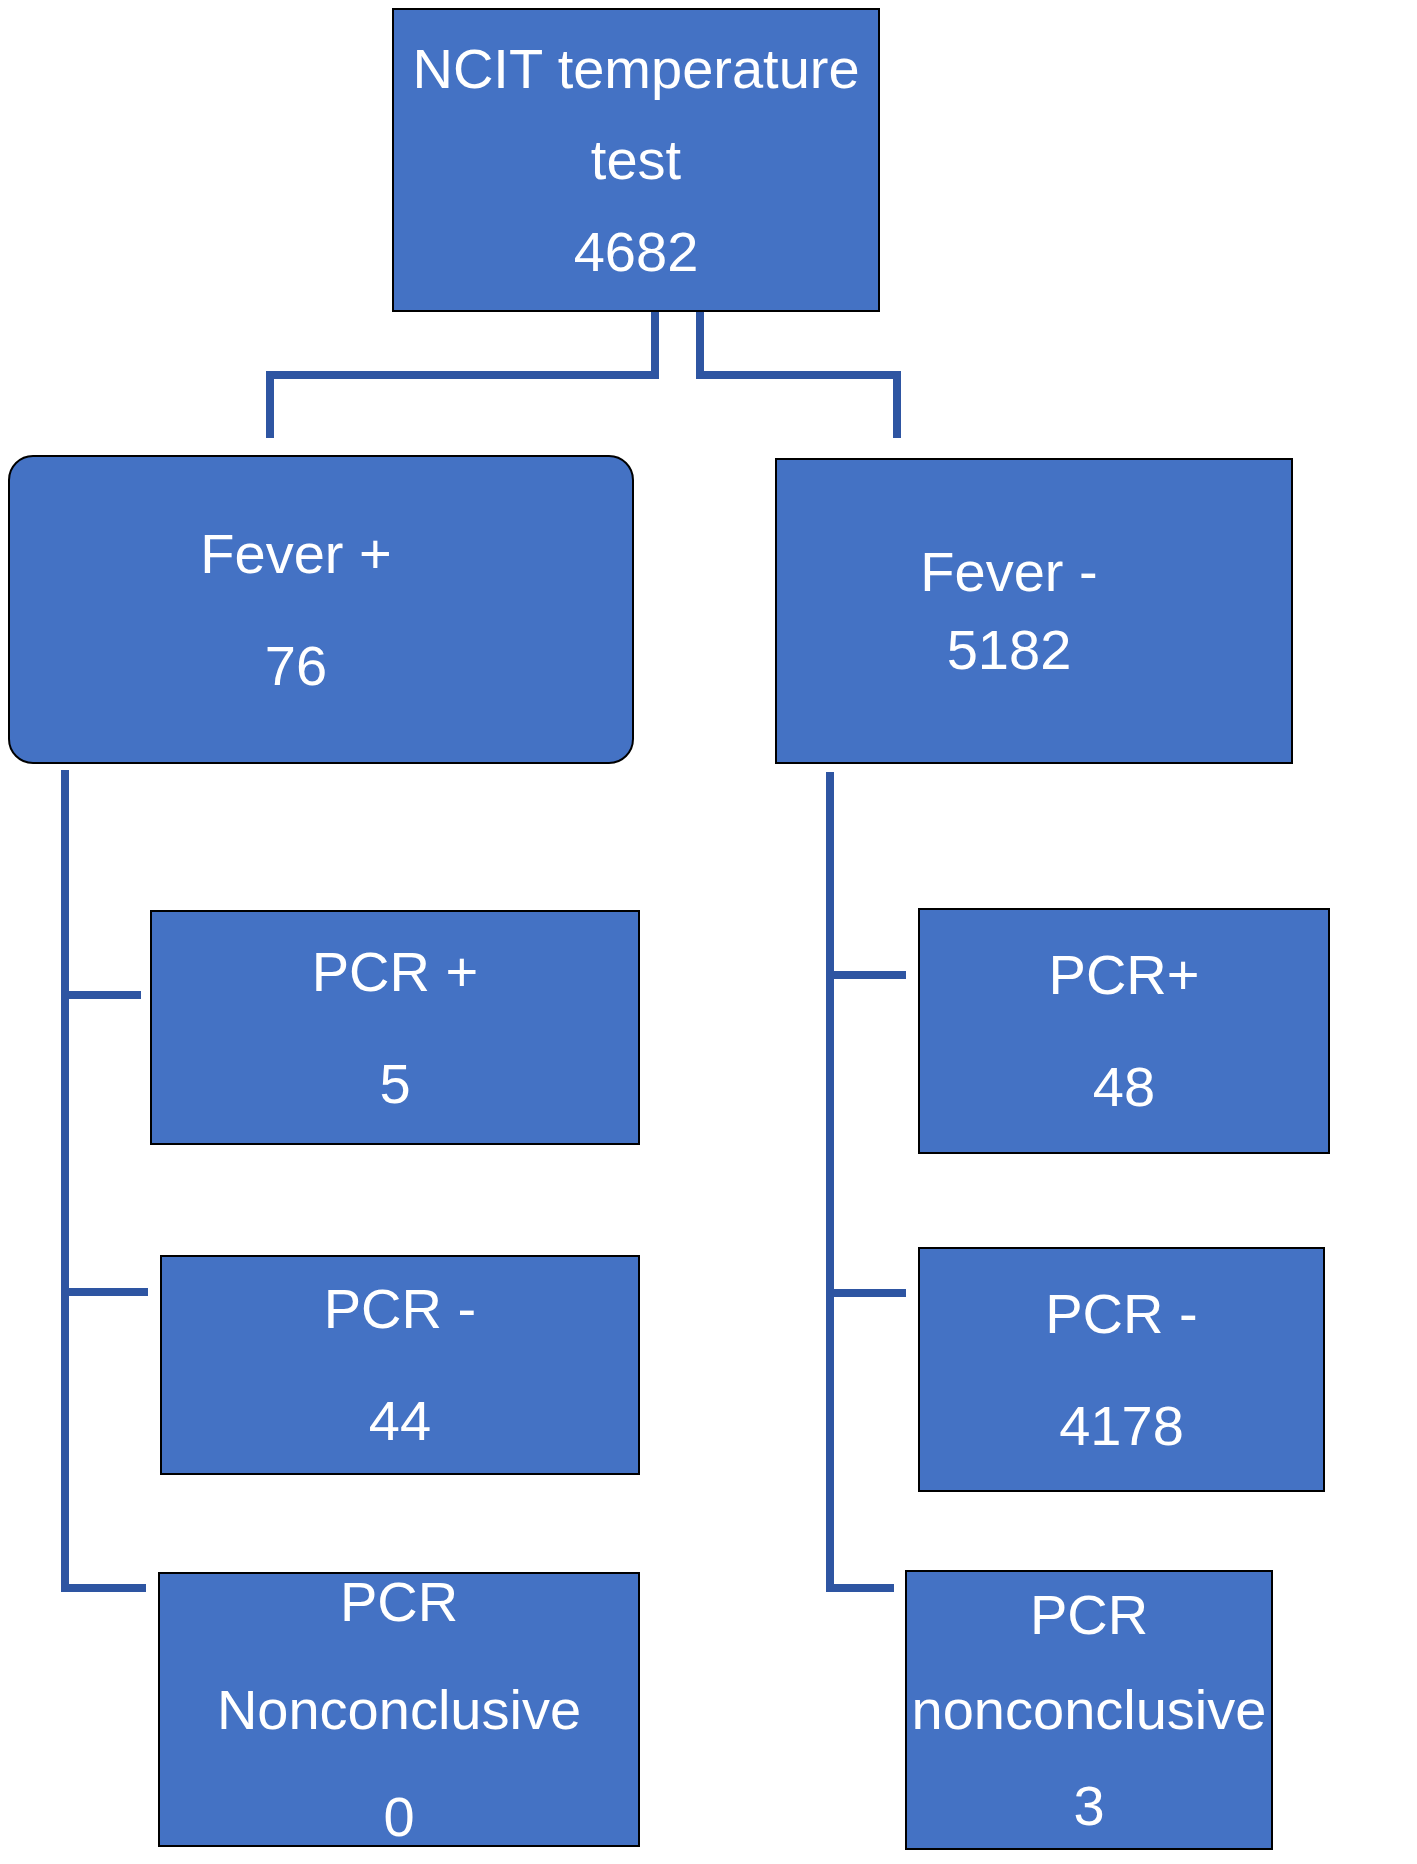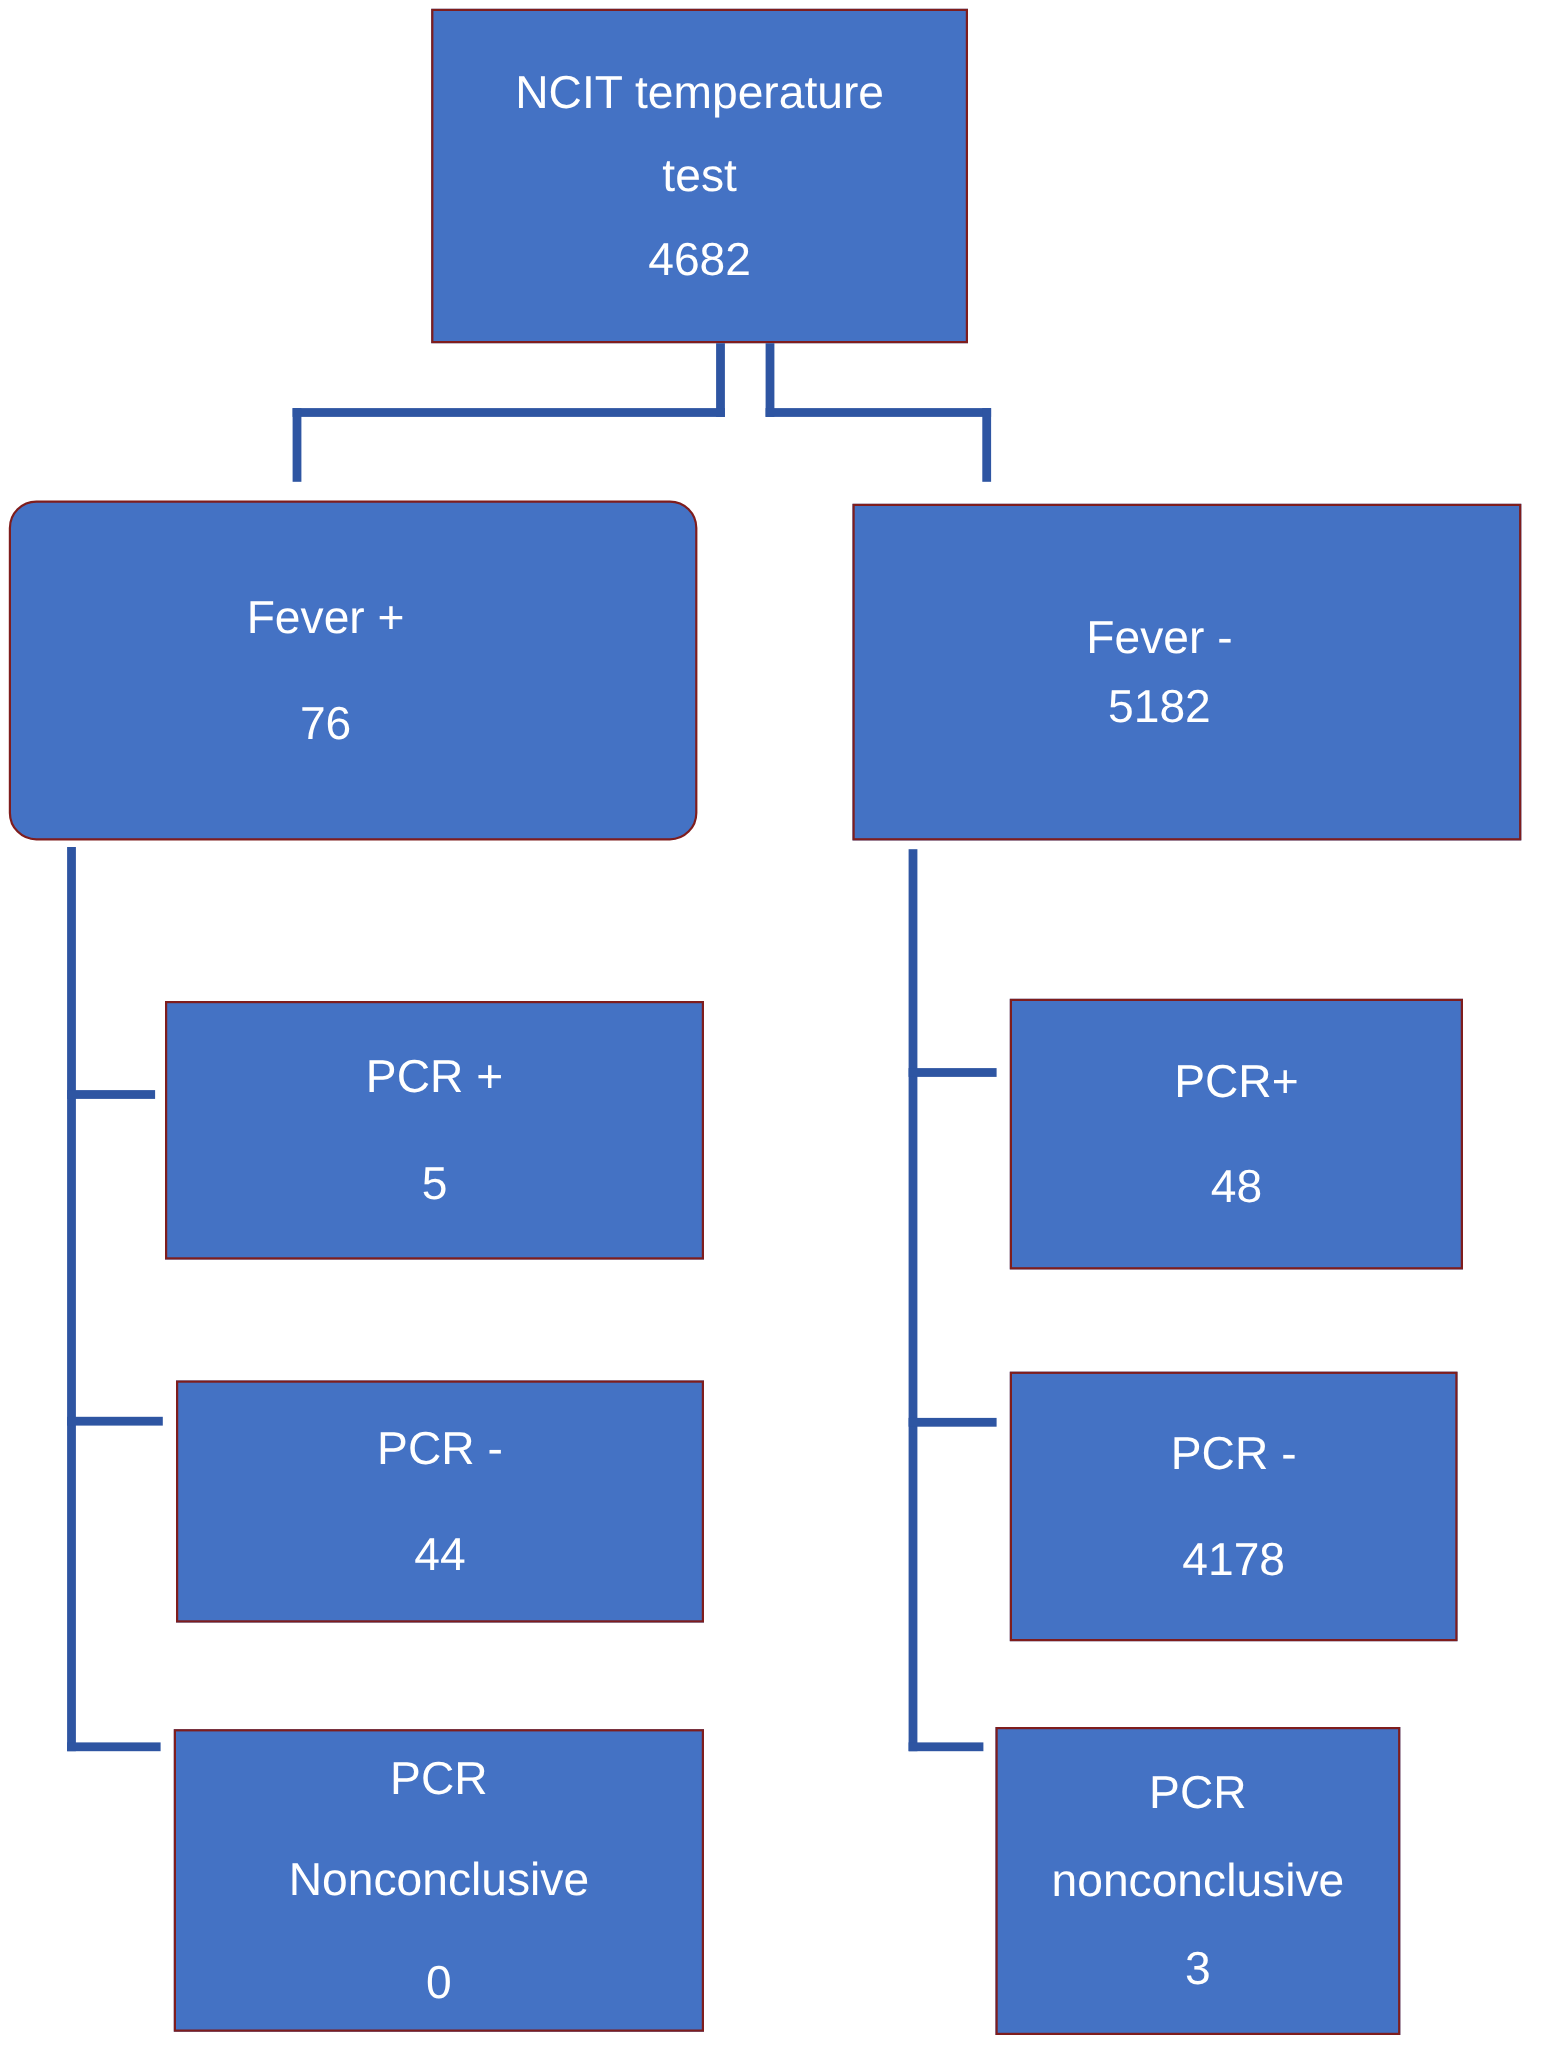--- a/index.html
+++ b/index.html
@@ -16,28 +16,28 @@
   .canvas {
     position: relative;
     width: 1417px;
     height: 1864px;
     background: #ffffff;
   }
   .node {
     position: absolute;
     box-sizing: border-box;
     background: #4472c4;
-    border: 2px solid #7f1d1d;
+    border: 2px solid #000000;
     color: #ffffff;
     display: flex;
     flex-direction: column;
     align-items: center;
     justify-content: center;
     text-align: center;
-    font-size: 42px;
+    font-size: 56px;
     line-height: 1.1;
   }
   .gap-root { gap: 30px; }
   .gap-two  { gap: 50px; }
   .gap-three-l { gap: 46px; }
   .gap-three-r { gap: 34px; }
   .shift-l  { }  
   .shift-s  { padding-right: 50px; }
   .seg {
     position: absolute;
@@ -61,21 +61,21 @@
 
   <div class="seg" style="left:696px; top:312px; width:8px; height:67px;"></div>
   <div class="seg" style="left:696px; top:371px; width:205px; height:8px;"></div>
   <div class="seg" style="left:893px; top:371px; width:8px; height:67px;"></div>
 
   <div class="node gap-two shift-s" style="left:8px; top:455px; width:626px; height:309px;border-radius:25px;">
     <span>Fever +</span>
     <span>76</span>
   </div>
 
-  <div class="node gap-two shift-s" style="left:775px; top:458px; width:608px; height:306px;gap:16px;">
+  <div class="node gap-two shift-s" style="left:775px; top:458px; width:518px; height:306px;gap:16px;">
     <span>Fever -</span>
     <span>5182</span>
   </div>
 
   <div class="seg" style="left:61px; top:770px; width:8px; height:822px;"></div>
   <div class="seg" style="left:61px; top:991px; width:80px; height:8px;"></div>
   <div class="seg" style="left:61px; top:1288px; width:87px; height:8px;"></div>
   <div class="seg" style="left:61px; top:1584px; width:85px; height:8px;"></div>
 
   <div class="seg" style="left:826px; top:772px; width:8px; height:820px;"></div>

